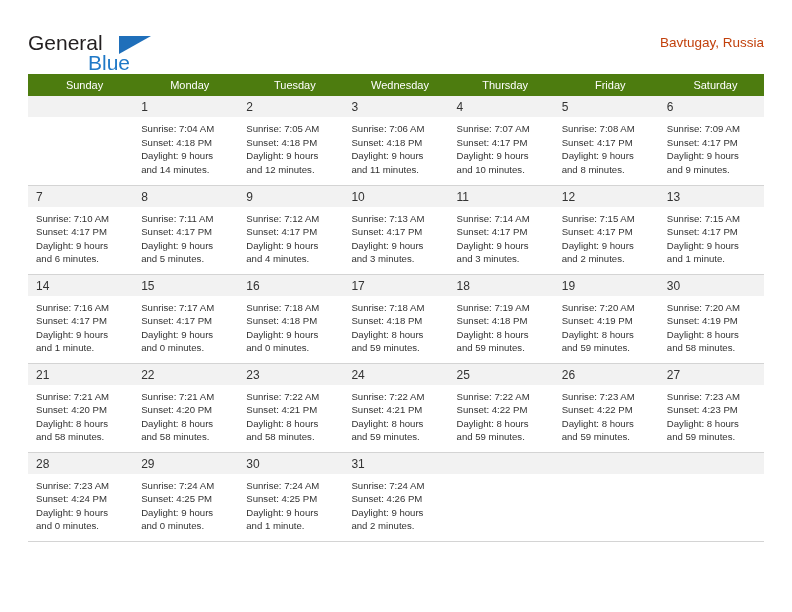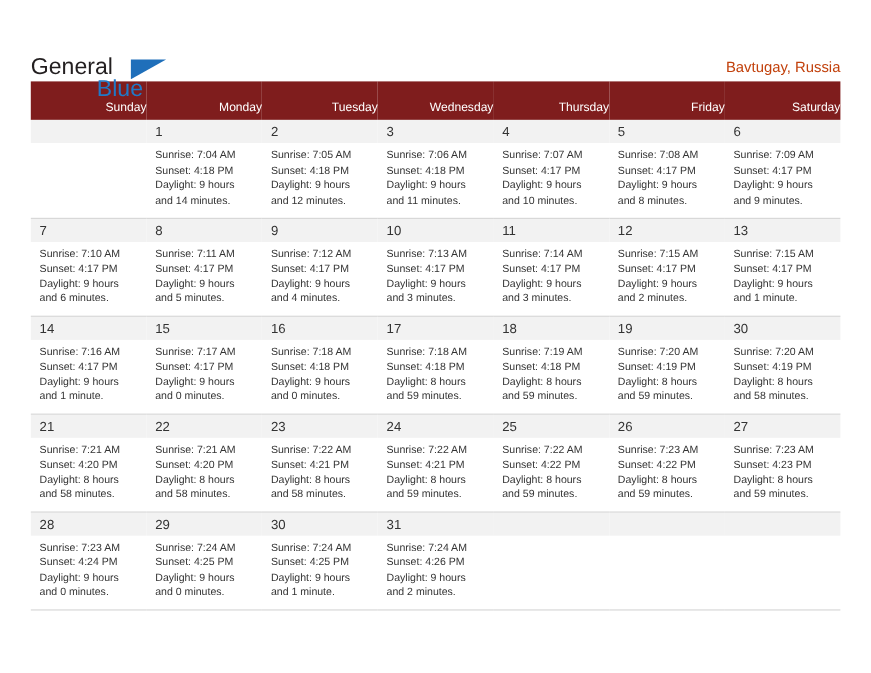--- a/index.html
+++ b/index.html
@@ -21,21 +21,21 @@
     box-sizing: border-box;
     padding: 0 28px;
   }
 
   
   .header {
     display: flex;
     align-items: flex-start;
     justify-content: space-between;
     height: 74px;
-    padding-top: 44px;
+    padding-top: 26px;
     box-sizing: border-box;
   }
   .logo {
     position: relative;
     width: 120px;
     height: 48px;
     line-height: 1;
   }
   .logo-general {
     position: absolute;
@@ -80,26 +80,26 @@
     margin-top: 9px;
   }
 
   
   .calendar {
     width: 736px;
     border-collapse: collapse;
     table-layout: fixed;
   }
   .calendar th {
-    background: #7f1d1d;
+    background: #4d7c0f;
     color: #ffffff;
     font-size: 11px;
     font-weight: normal;
-    text-align: right;
-    padding: 18px 0 5px 8px;
+    text-align: center;
+    padding: 5px 0 5px 8px;
     height: 19px;
     box-sizing: border-box;
   }
   .week-row td {
     vertical-align: top;
     padding: 0;
     border-bottom: 1px solid #d4d4d4;
     height: 89px;
     box-sizing: border-box;
   }

